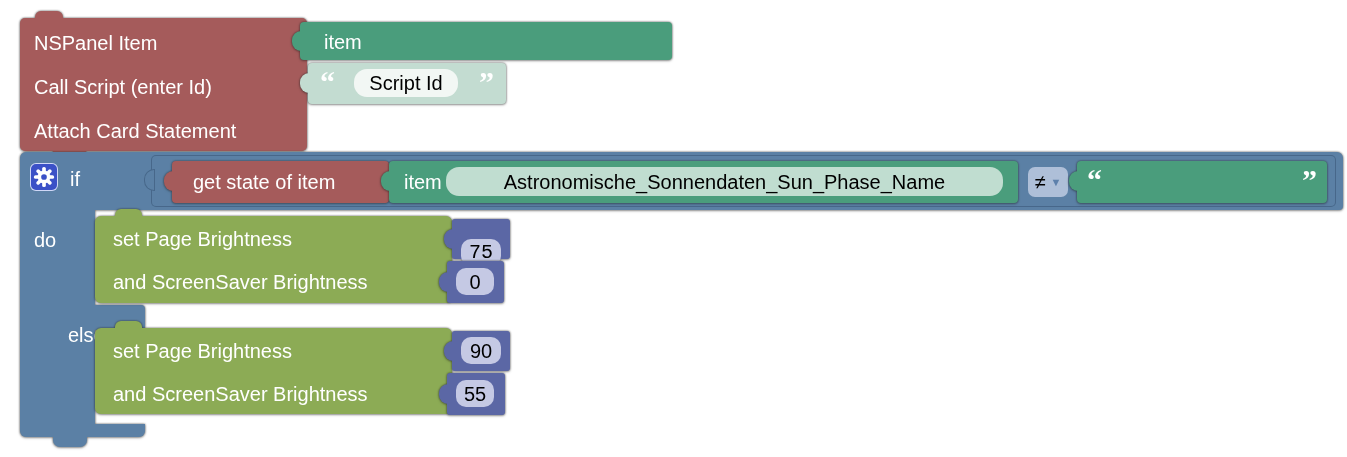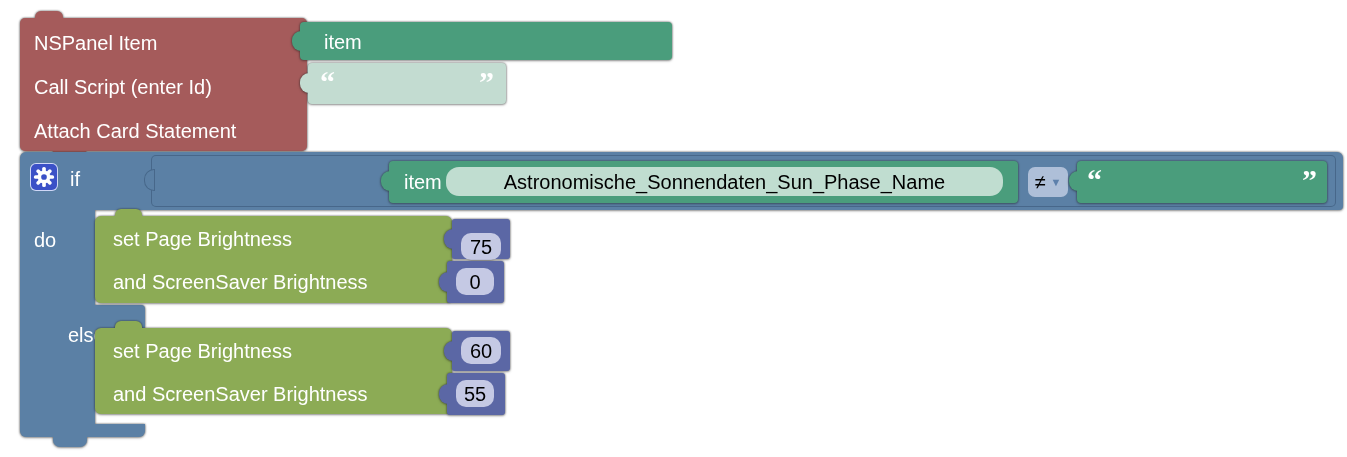--- a/index.html
+++ b/index.html
@@ -60,20 +60,23 @@
   <span class="lbl" style="left:34px;top:77px;">Call Script (enter Id)</span>
 
   <div class="blk c-teal shape" style="left:300px;top:22px;width:372px;height:38px;">
     <span class="tab c-teal" style="top:9px;"></span>
     <span class="lbl" style="left:24px;top:10px;">item</span>
   </div>
 
   <div class="blk c-shadow shape" style="left:308px;top:63px;width:198px;height:41px;">
     <span class="tab c-shadow" style="top:10px;"></span>
     <span class="quote" style="left:12px;top:4px;">“</span>
+    <div class="fld c-shadowfld" style="left:46px;top:6px;width:104px;height:28px;">
+      <span>Script Id</span>
+    </div>
     <span class="quote" style="right:12px;top:4px;">”</span>
   </div>
 
   <div class="abs shape" style="left:0;top:0;">
     <div class="abs c-blue" style="left:20px;top:152px;width:1323px;height:58px;border-radius:6px 6px 4px 0;"></div>
     <div class="abs c-blue" style="left:20px;top:209px;width:75px;height:228px;border-radius:0 0 0 6px;"></div>
     <div class="abs c-blue" style="left:95px;top:305px;width:50px;height:25px;border-radius:0 4px 4px 0;"></div>
     <div class="abs c-blue" style="left:95px;top:424px;width:50px;height:13px;border-radius:0 0 6px 0;"></div>
     <div class="bump-down c-blue" style="left:53px;top:436px;width:34px;height:11px;"></div>
   </div>
@@ -91,20 +94,24 @@
     </svg>
   </div>
   <span class="lbl" style="left:70px;top:169px;">if</span>
   <span class="lbl" style="left:34px;top:230px;">do</span>
   <span class="lbl" style="left:32px;top:325px;margin-left:36px;">else</span>
 
   <div class="blk c-blue" style="left:152px;top:156px;width:1183px;height:50px;box-shadow:0 0 0 1px #47678a;">
     <span class="tab c-blue" style="left:-7px;top:14px;box-shadow:0 0 0 1px #47678a;"></span>
   </div>
 
+  <div class="blk c-red shape" style="left:172px;top:161px;width:217px;height:42px;">
+    <span class="tab c-red" style="top:10px;"></span>
+    <span class="lbl" style="left:21px;top:11px;">get state of item</span>
+  </div>
 
   <div class="blk c-teal shape" style="left:389px;top:161px;width:629px;height:42px;">
     <span class="tab c-teal" style="top:10px;"></span>
     <span class="lbl" style="left:15px;top:11px;">item</span>
     <div class="fld c-tealfld" style="left:57px;top:6px;width:557px;height:29px;">
       <span>Astronomische_Sonnendaten_Sun_Phase_Name</span>
     </div>
   </div>
 
   <div class="dropdown c-drop" style="left:1028px;top:167px;width:40px;height:30px;">
@@ -120,42 +127,42 @@
 
   <div class="abs shape" style="left:0;top:0;">
     <div class="abs c-green" style="left:95px;top:216px;width:357px;height:87px;border-radius:6px;"></div>
     <div class="bump-up c-green" style="left:115px;top:209px;width:27px;height:9px;"></div>
   </div>
   <span class="lbl" style="left:113px;top:229px;">set Page Brightness</span>
   <span class="lbl" style="left:113px;top:272px;">and ScreenSaver Brightness</span>
 
   <div class="blk c-num shape" style="left:452px;top:219px;width:58px;height:40px;border-radius:3px;">
     <span class="tab c-num" style="top:10px;"></span>
-    <div class="fld c-numfld" style="left:9px;top:14px;width:40px;height:27px;border-radius:10px;">
+    <div class="fld c-numfld" style="left:9px;top:20px;width:40px;height:27px;border-radius:10px;font-family:Liberation Mono, monospace;">
       <span>75</span>
     </div>
   </div>
   <div class="blk c-num shape" style="left:447px;top:261px;width:57px;height:42px;border-radius:3px;">
     <span class="tab c-num" style="top:11px;"></span>
     <div class="fld c-numfld" style="left:9px;top:7px;width:38px;height:27px;border-radius:10px;">
       <span>0</span>
     </div>
   </div>
 
   <div class="abs shape" style="left:0;top:0;">
     <div class="abs c-green" style="left:95px;top:328px;width:357px;height:86px;border-radius:6px;"></div>
     <div class="bump-up c-green" style="left:115px;top:321px;width:27px;height:9px;"></div>
   </div>
   <span class="lbl" style="left:113px;top:341px;">set Page Brightness</span>
   <span class="lbl" style="left:113px;top:384px;">and ScreenSaver Brightness</span>
 
   <div class="blk c-num shape" style="left:452px;top:331px;width:58px;height:40px;border-radius:3px;">
     <span class="tab c-num" style="top:10px;"></span>
     <div class="fld c-numfld" style="left:9px;top:6px;width:40px;height:27px;border-radius:10px;">
-      <span>60</span>
+      <span>90</span>
     </div>
   </div>
   <div class="blk c-num shape" style="left:447px;top:373px;width:58px;height:42px;border-radius:3px;">
     <span class="tab c-num" style="top:11px;"></span>
     <div class="fld c-numfld" style="left:9px;top:7px;width:38px;height:27px;border-radius:10px;">
       <span>55</span>
     </div>
   </div>
 
 </div>

